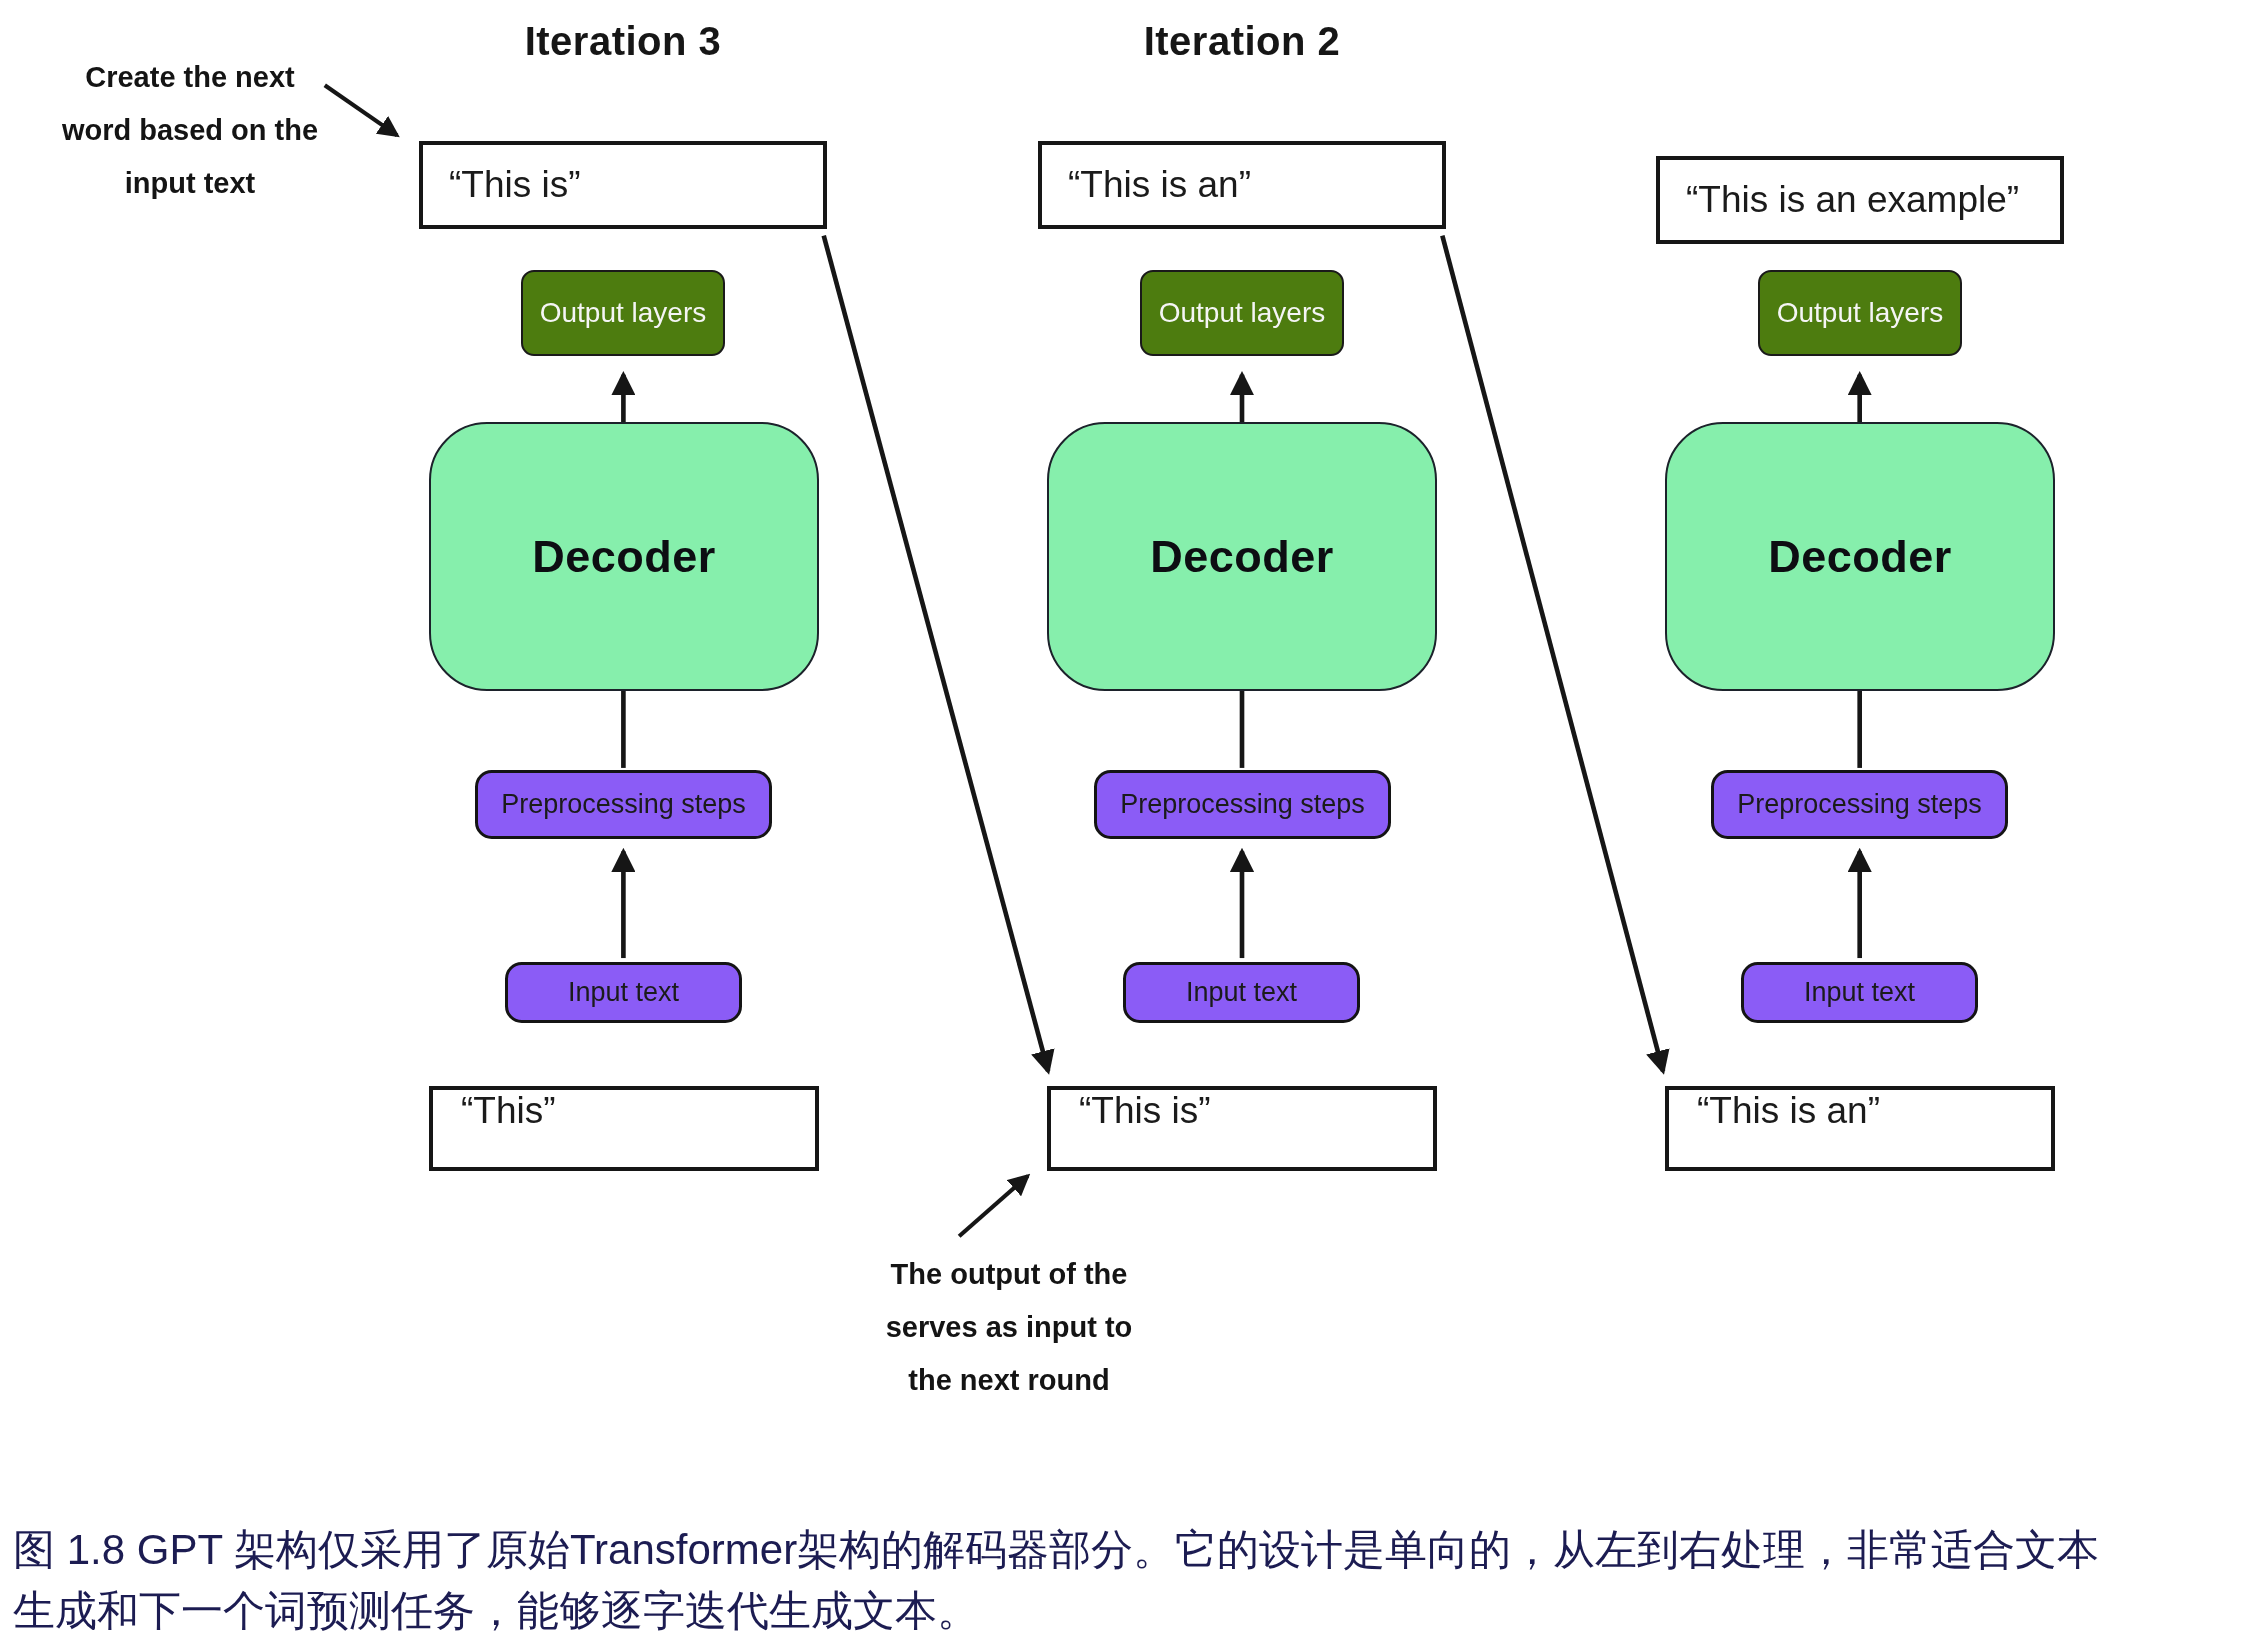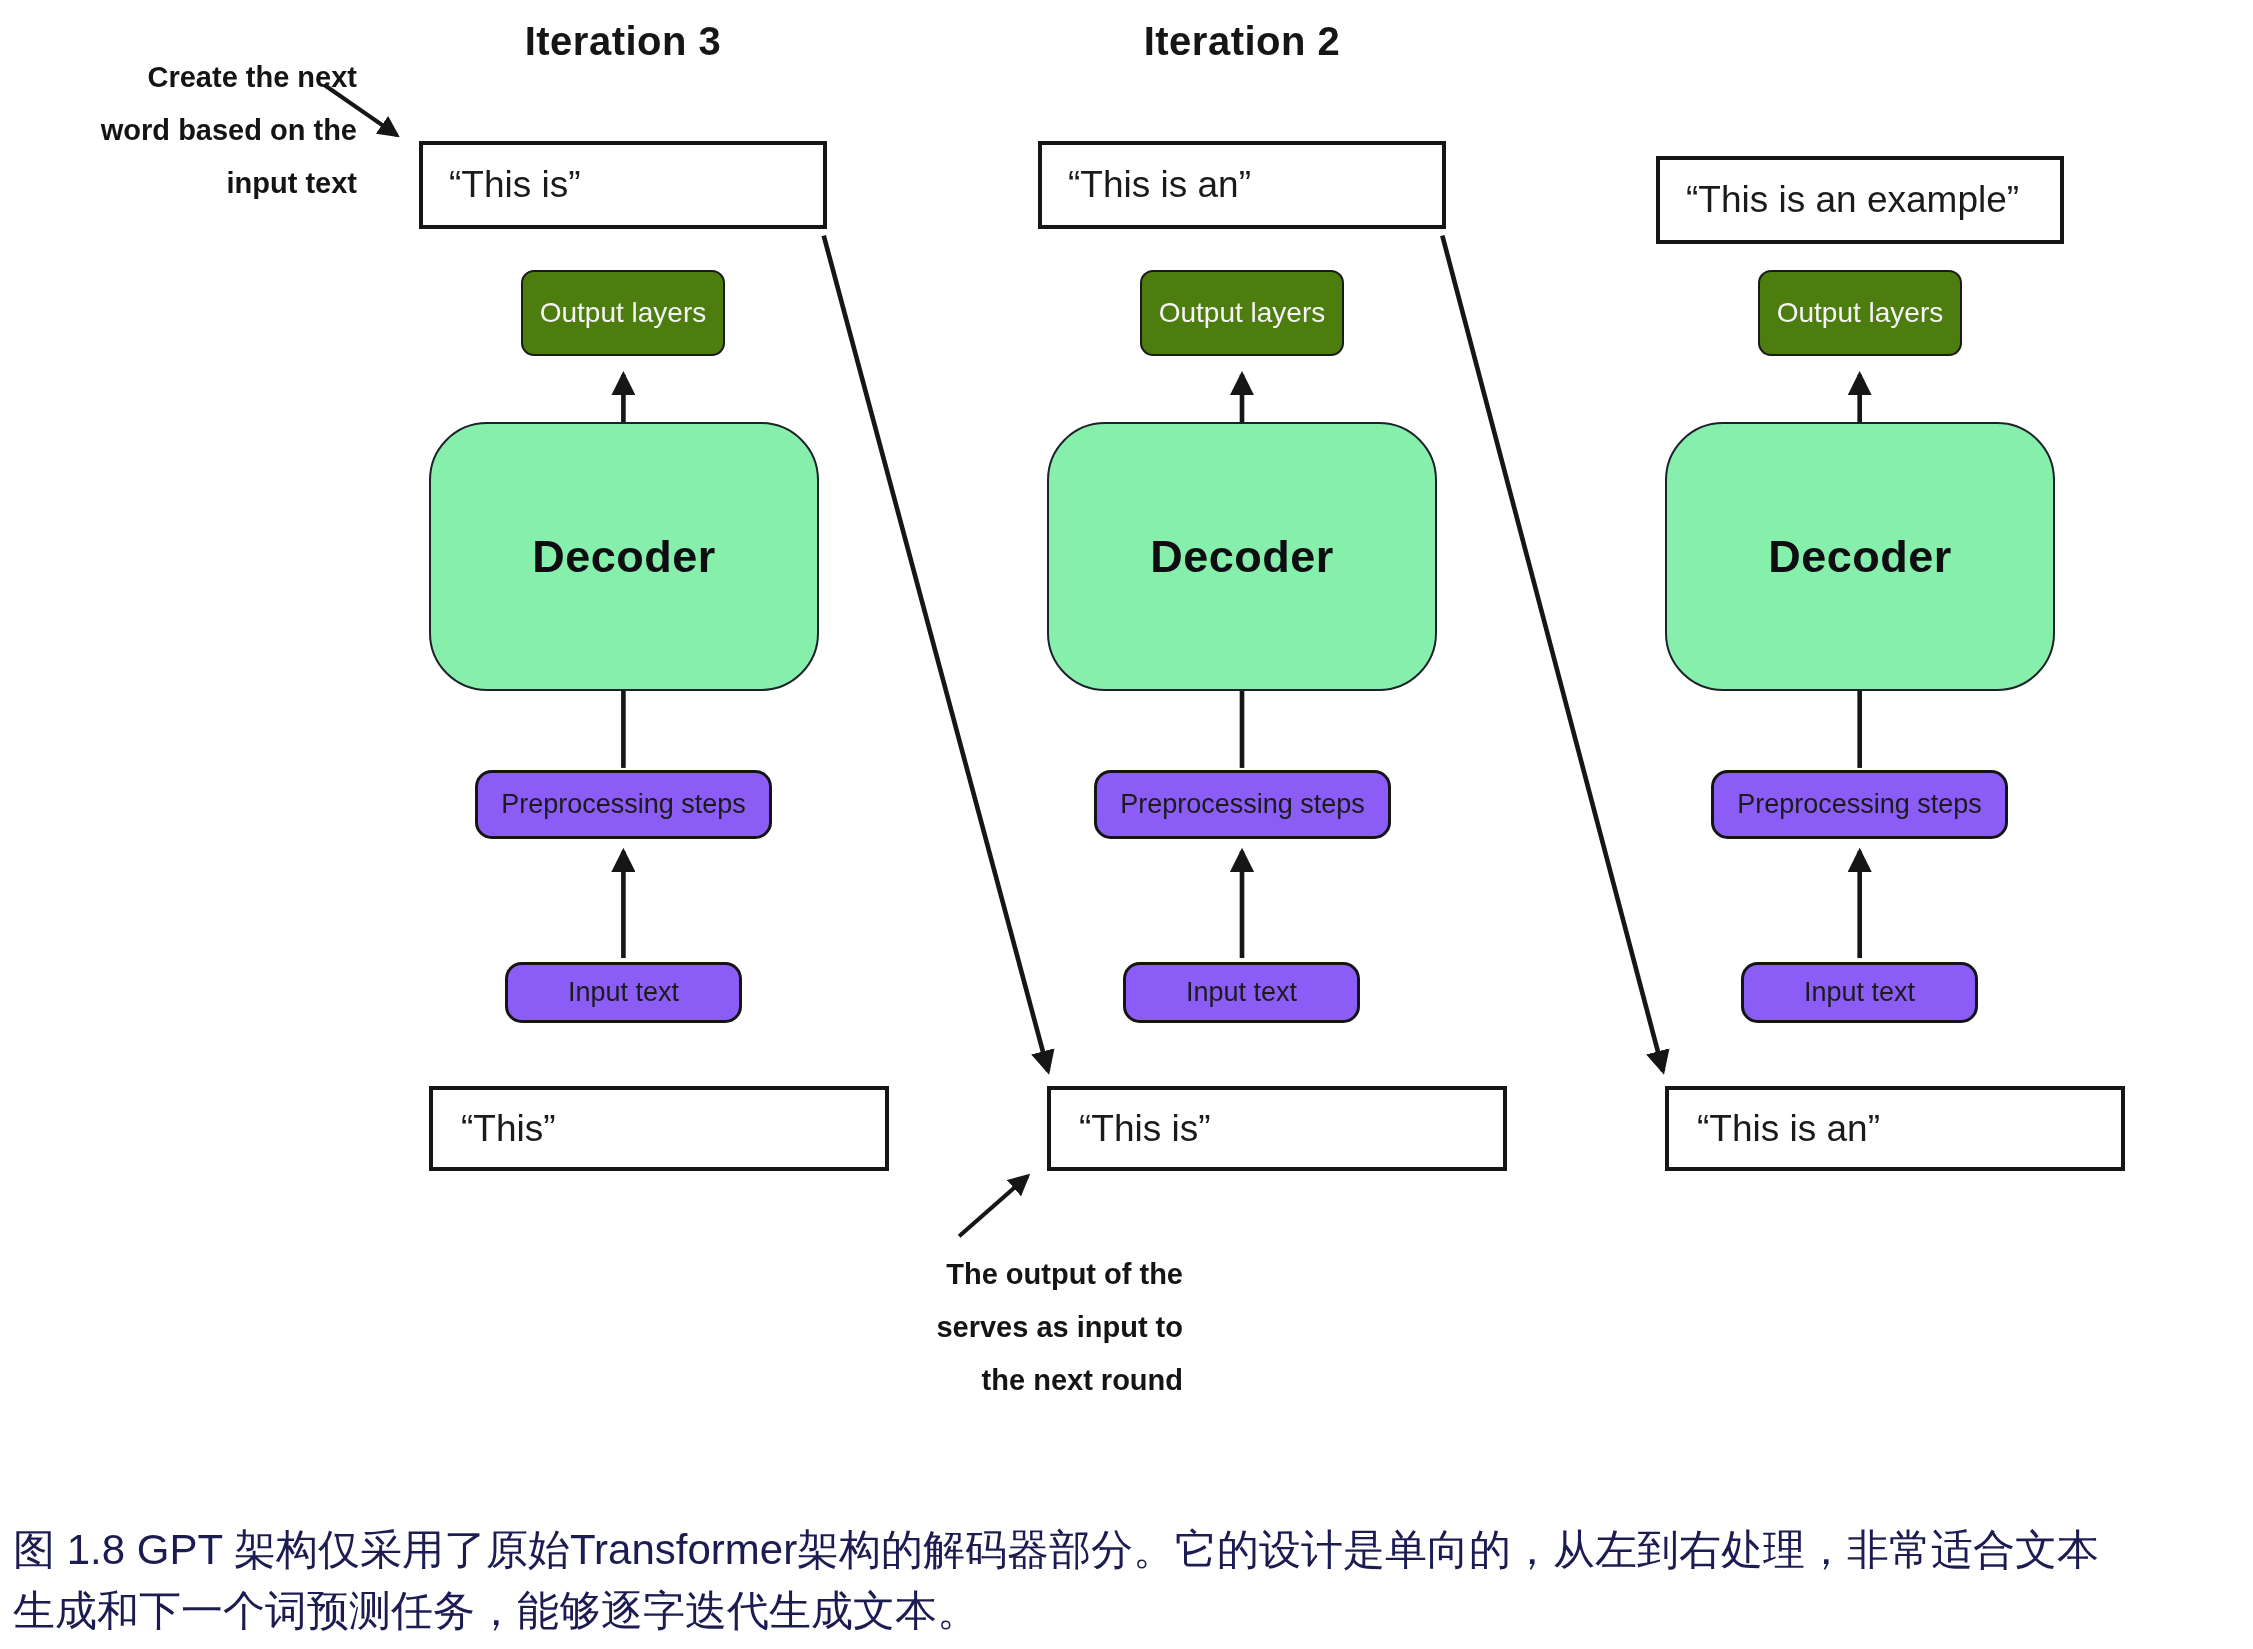--- a/index.html
+++ b/index.html
@@ -18,23 +18,23 @@
     letter-spacing:0.5px;
   }
   .text-box{
     width:408px;height:88px;
     background:#ffffff;border:4.6px solid #161616;
     display:flex;align-items:center;
     padding-left:26px;
     font-size:37px;color:#1b1b1b;
   }
   .bottom-box{
-    width:460px;height:85px;
+    width:390px;height:85px;
     background:#ffffff;border:4.6px solid #161616;
-    display:flex;align-items:center;
+    display:flex;align-items:flex-start;
     padding-left:28px;
     font-size:37px;color:#1b1b1b;
   }
   .output-layers{
     width:204px;height:86px;
     background:#4d7c0f;border:2.8px solid #1a1a1a;border-radius:13px;
     display:flex;align-items:center;justify-content:center;
     font-size:28px;color:#f5f5f5;
   }
   .decoder{
@@ -45,21 +45,21 @@
     letter-spacing:0.5px;
   }
   .pill{
     background:#8b5cf6;border:3.7px solid #141414;border-radius:16.7px;
     display:flex;align-items:center;justify-content:center;
     color:#1b1b1b;
   }
   .prep{width:297px;height:69px;font-size:27px;}
   .inputtext{width:237px;height:61px;font-size:27px;}
   .annotation{
-    text-align:right;
+    text-align:center;
     font-size:29px;font-weight:bold;color:#141414;
     line-height:53px;
   }
   .caption{
     font-size:42px;line-height:61px;
     color:#1c1c52;
     letter-spacing:0px;
     white-space:nowrap;
   }
   svg.overlay{position:absolute;left:0;top:0;pointer-events:none;}

